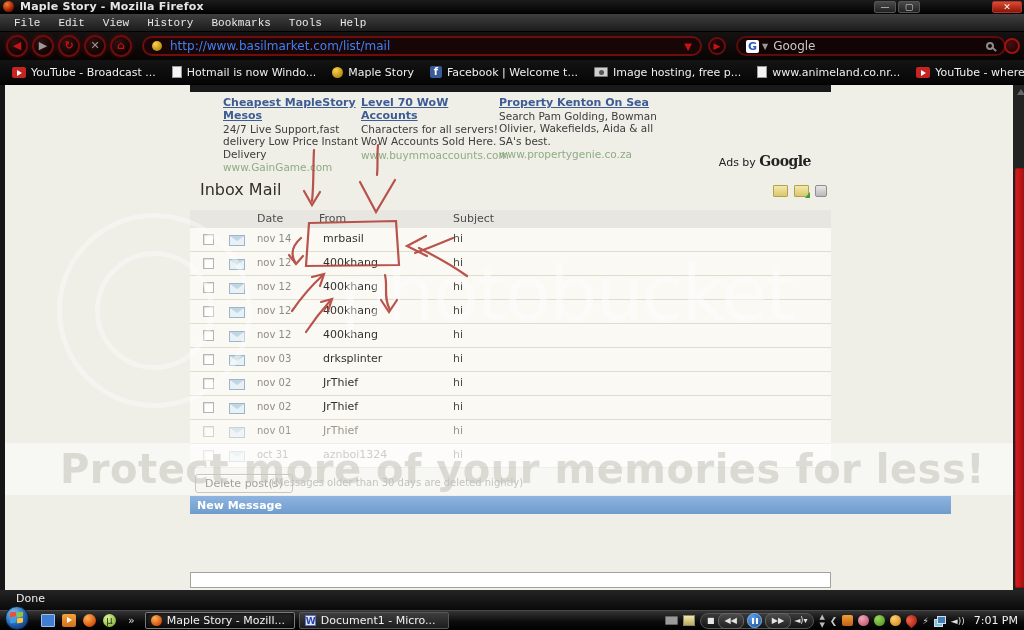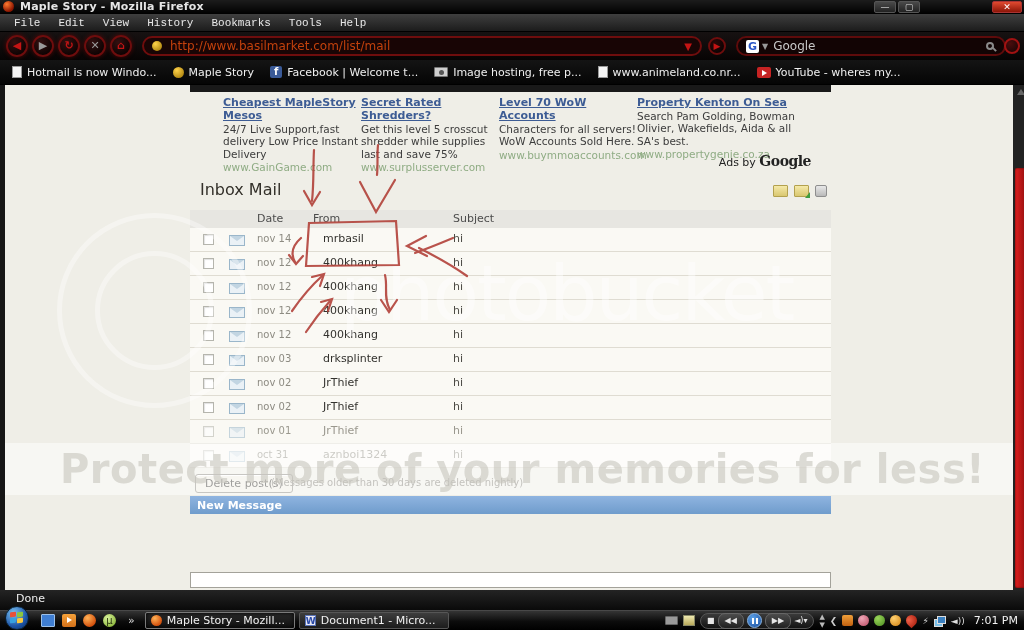--- a/index.html
+++ b/index.html
@@ -30,21 +30,21 @@
     background:linear-gradient(#171212,#070404); display:flex; align-items:center; padding-left:4px; }
   .navbtn { width:22px; height:22px; border-radius:50%; margin:0 2px; position:relative;
     background:radial-gradient(circle at 35% 30%, #331010, #0d0303 75%);
     border:2px solid #6e0d0d; box-shadow:0 0 4px rgba(150,0,0,.5); flex:0 0 auto; }
   .navbtn span { position:absolute; left:0; top:0; width:18px; height:18px; text-align:center;
     line-height:18px; font-size:11px; font-weight:bold; }
   .g-red { color:#c41414; } .g-gray { color:#9a9a9a; }
   .urlbar { position:relative; margin-left:8px; width:560px; height:20px; border-radius:11px;
     background:#180505; border:2px solid #6e0d0d; display:flex; align-items:center; padding:0 8px; }
   .favdot { width:10px; height:10px; border-radius:50%; background:radial-gradient(circle at 35% 30%, #ffd24a, #9a7100); margin-right:8px; flex:0 0 auto; }
-  .urltext { color:#c2410c; font-size:12px; white-space:nowrap; }
+  .urltext { color:#3b82f6; font-size:12px; white-space:nowrap; }
   .urldrop { margin-left:auto; color:#c41414; font-size:10px; }
   .gobtn { width:18px; height:18px; border-radius:50%; margin-left:6px;
     background:radial-gradient(circle at 35% 30%, #2a0808, #0d0303 75%); border:2px solid #6e0d0d;
     color:#c41414; font-size:9px; text-align:center; line-height:15px; flex:0 0 auto; }
   .searchbar { position:relative; margin-left:10px; width:270px; height:20px; border-radius:11px;
     background:#120404; border:2px solid #5e0b0b; display:flex; align-items:center; padding:0 8px; }
   .gicon { width:13px; height:13px; background:#fff; border-radius:2px; color:#2a56c6;
     font-size:11px; font-weight:bold; text-align:center; line-height:13px; flex:0 0 auto; }
   .sdrop { color:#999; font-size:8px; margin:0 5px 0 3px; }
   .searchtext { color:#c8c8c8; font-size:12px; }
@@ -93,21 +93,21 @@
   .mt { width:15px; height:12px; position:relative; }
   .mt.folder { background:linear-gradient(#f5e9a8,#d9c770); border:1px solid #b3a14e; border-radius:1px; }
   .mt.compose { background:linear-gradient(#f5e9a8,#d9c770); border:1px solid #b3a14e; border-radius:1px; }
   .mt.compose::after { content:""; position:absolute; right:-2px; bottom:-2px; width:0; height:0;
     border-left:5px solid transparent; border-bottom:6px solid #3f9c3f; }
   .mt.trash { width:12px; background:linear-gradient(#e8e8e8,#b9b9b9); border:1px solid #8e8e8e; border-radius:2px; }
 
   .thead { position:absolute; left:185px; top:125px; width:641px; height:18px; background:#e7e6e1;
     font-size:11px; color:#4c4c4c; }
   .thead span { position:absolute; top:2px; }
-  .th-date { left:67px; } .th-from { left:123px; } .th-subj { left:263px; }
+  .th-date { left:67px; } .th-from { left:129px; } .th-subj { left:263px; }
 
   .mailrows { position:absolute; left:185px; top:143px; width:641px; }
   .mrow { position:relative; height:24px; border-bottom:1px solid #dfdcd2; background:#faf9f4; font-size:11px; }
   .mrow .cb { position:absolute; left:13px; top:6px; width:11px; height:11px; background:#fff;
     border:1px solid #b5b5ad; box-shadow:inset 1px 1px 1px rgba(0,0,0,.12); }
   .mrow .env { position:absolute; left:39px; top:7px; width:16px; height:11px; background:#eaf1f6;
     border:1px solid #9ab6ca; }
   .mrow .env::before { content:""; position:absolute; left:0px; top:0px;
     border-left:7px solid transparent; border-right:7px solid transparent; border-top:5px solid #c2d5e2; }
   .mrow .mdate { position:absolute; left:67px; top:5px; color:#8d8b82; font-size:10px; }
@@ -115,21 +115,21 @@
   .mrow .msubj { position:absolute; left:263px; top:4px; color:#4c4b45; }
   .mrow.faded .mdate, .mrow.faded .mfrom, .mrow.faded .msubj { color:#9a988e; }
   .mrow.faded .cb, .mrow.faded .env { opacity:.55; }
 
   .deletebtn { position:absolute; left:190px; top:389px; font-size:11px; color:#3d3c38;
     background:#f1efe5; border:1px solid #8f8d84; border-radius:3px; padding:2px 9px;
     box-shadow:0 1px 0 #fff inset; }
   .delnote { position:absolute; left:266px; top:392px; font-size:10px; color:#85837a; }
 
   
-  .nmbar { position:absolute; left:185px; top:411px; width:641px; height:18px;
+  .nmbar { position:absolute; left:185px; top:411px; width:761px; height:18px;
     background:linear-gradient(#8fb4e0,#6f9ccc); color:#fff; font-size:11px; font-weight:bold;
     padding:3px 0 0 7px; }
   .tofield { position:absolute; left:185px; top:431px; width:641px; height:20px; background:#fff;
     border:1px solid #b3b2aa; color:#a3a29a; font-size:11px; padding:4px 0 0 6px; }
   .reblock { position:absolute; left:185px; top:453px; width:641px; border:1px solid #a3a29a; }
   .refield { height:17px; background:#fff; color:#222; font-size:11px; padding:2px 0 0 6px; border-bottom:1px solid #cfcdc2; }
   .fmtbar { height:25px; background:#f7f3da; display:flex; align-items:center; gap:12px; padding-left:9px; }
   .fi-attach { width:9px; height:9px; background:#8fbf6a; border:1px solid #5e8f3e;
     transform:rotate(45deg); border-radius:2px; }
   .fi-smiley { width:13px; height:13px; border-radius:50%;
@@ -272,20 +272,24 @@
       <div class="gicon">G</div>
       <span class="sdrop">▼</span>
       <span class="searchtext">Google</span>
       <div class="mag"></div>
     </div>
   </div>
   <div class="navbadge"></div>
 
   <div class="bookmarksbar">
     <div class="bmitem">
+      <div class="bmi youtube"></div>
+      <span>YouTube - Broadcast ...</span>
+    </div>
+    <div class="bmitem">
       <div class="bmi page"></div>
       <span>Hotmail is now Windo...</span>
     </div>
     <div class="bmitem">
       <div class="bmi maple"></div>
       <span>Maple Story</span>
     </div>
     <div class="bmitem">
       <div class="bmi facebook">f</div>
       <span>Facebook | Welcome t...</span>
@@ -305,25 +309,20 @@
   </div>
 
   <div id="content">
     <div class="siteheaderbar"></div>
 
     <div class="ads">
       <div class="ad">
         <div class="ad-title">Cheapest MapleStory Mesos</div>
         <div class="ad-body">24/7 Live Support,fast delivery Low Price Instant Delivery</div>
         <div class="ad-url">www.GainGame.com</div>
-      </div>
-      <div class="ad">
-        <div class="ad-title">Secret Rated Shredders?</div>
-        <div class="ad-body">Get this level 5 crosscut shredder while supplies last and save 75%</div>
-        <div class="ad-url">www.surplusserver.com</div>
       </div>
       <div class="ad">
         <div class="ad-title">Level 70 WoW Accounts</div>
         <div class="ad-body">Characters for all servers! WoW Accounts Sold Here.</div>
         <div class="ad-url">www.buymmoaccounts.com</div>
       </div>
       <div class="ad">
         <div class="ad-title">Property Kenton On Sea</div>
         <div class="ad-body">Search Pam Golding, Bowman Olivier, Wakefields, Aida &amp; all SA's best.</div>
         <div class="ad-url">www.propertygenie.co.za</div>

